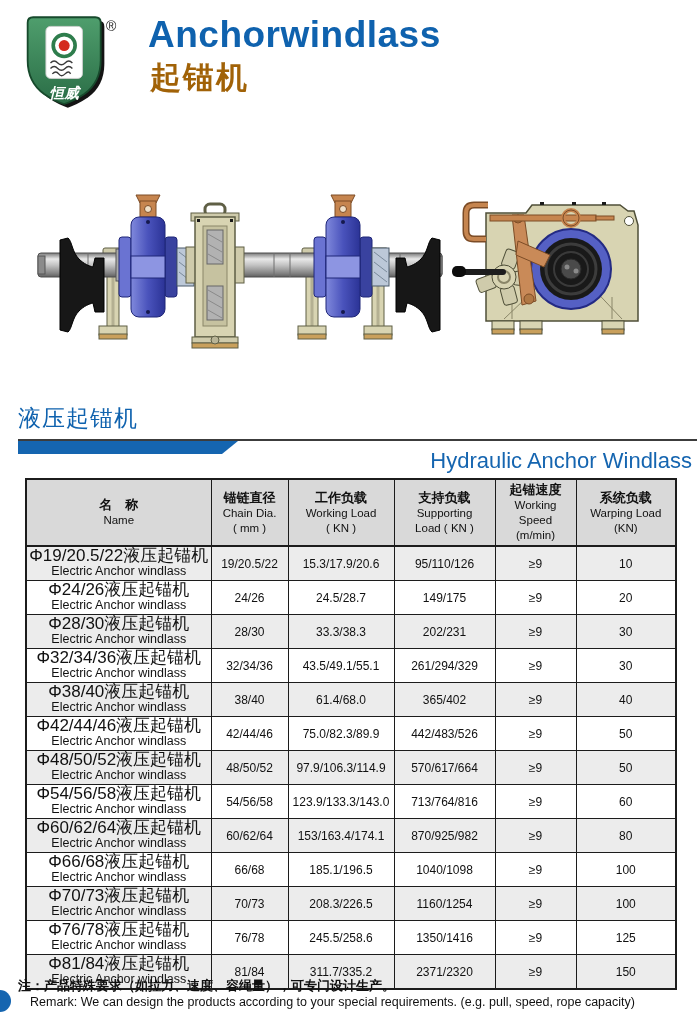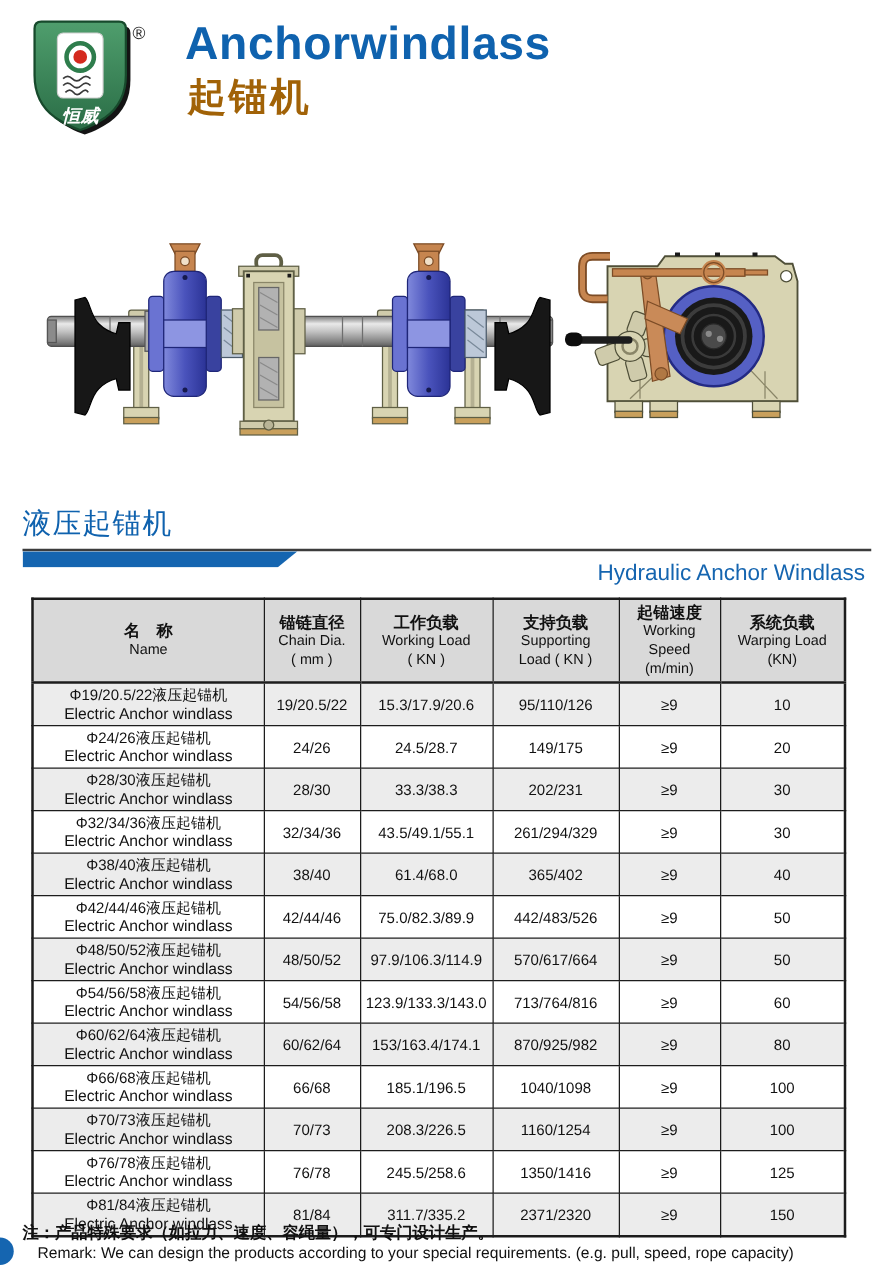--- a/index.html
+++ b/index.html
@@ -14,32 +14,32 @@
 
   
   .front-drawing { position:absolute; left:28px; top:190px; width:422px; height:160px; }
   .side-drawing  { position:absolute; left:452px; top:181px; width:214px; height:172px; }
 
   
   .section-title { position:absolute; left:18px; top:403px; font-size:23px; font-weight:normal; color:#0f62ae; letter-spacing:1px; }
   .rule-line { position:absolute; left:18px; top:439px; width:679px; height:2px; background:#3c3c3c; }
   .blue-bar { position:absolute; left:18px; top:441px; width:220px; height:13px; background:#1565b0;
               clip-path:polygon(0 0, 100% 0, calc(100% - 16px) 100%, 0 100%); }
-  .section-subtitle { position:absolute; right:8px; top:448px; font-size:18px; color:#1565b0; }
+  .section-subtitle { position:absolute; right:8px; top:448px; font-size:22px; color:#1565b0; }
 
   
   .spec-table { position:absolute; left:25px; top:478px; width:650px; border-collapse:collapse; table-layout:fixed;
                 border:2px solid #1c1c1c; }
   .spec-table th, .spec-table td { border:1px solid #1c1c1c; text-align:center; vertical-align:middle; color:#111; }
   .spec-table thead th { background:#d9d9d9; height:52px; border-bottom:2px solid #1c1c1c; padding:2px 1px; }
   .h-cn { display:block; font-size:13px; font-weight:bold; line-height:16px; }
   .h-en { display:block; font-size:11.5px; font-weight:normal; line-height:15px; }
   .spec-table tbody td { height:34px; font-size:12px; background:#ffffff; padding:1px 2px; }
   .spec-table tbody tr.alt td { background:#ececec; }
-  .spec-table td .cn { font-size:12px; line-height:16px; }
+  .spec-table td .cn { font-size:17px; line-height:16px; }
   .spec-table td .en { font-size:12.5px; line-height:15px; }
 
   
   .remark { position:absolute; left:18px; top:977px; color:#111; }
   .remark .r-cn { font-size:13px; font-weight:bold; line-height:17px; }
   .remark .r-en { font-size:12.5px; line-height:17px;margin-left:12px; }
 
   .edge-dot { position:absolute; left:-11px; top:990px; width:22px; height:22px; border-radius:50%; background:#1565b0; }
 </style>
 </head>

